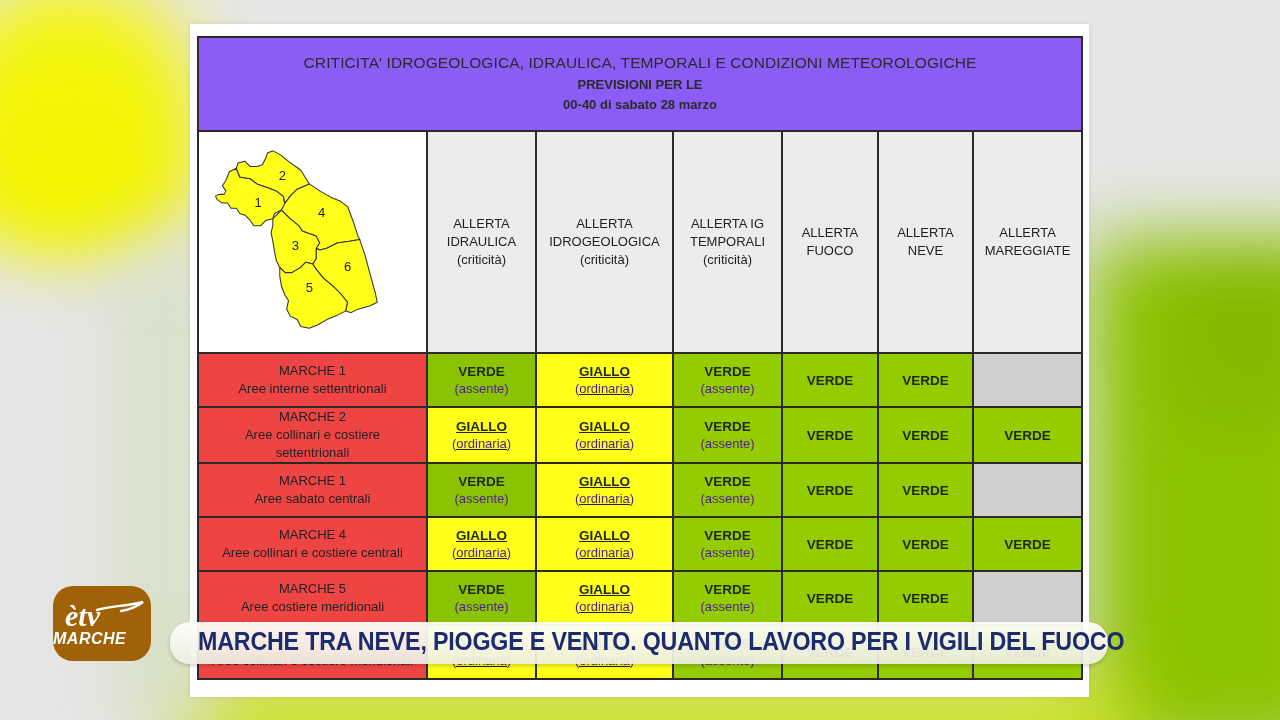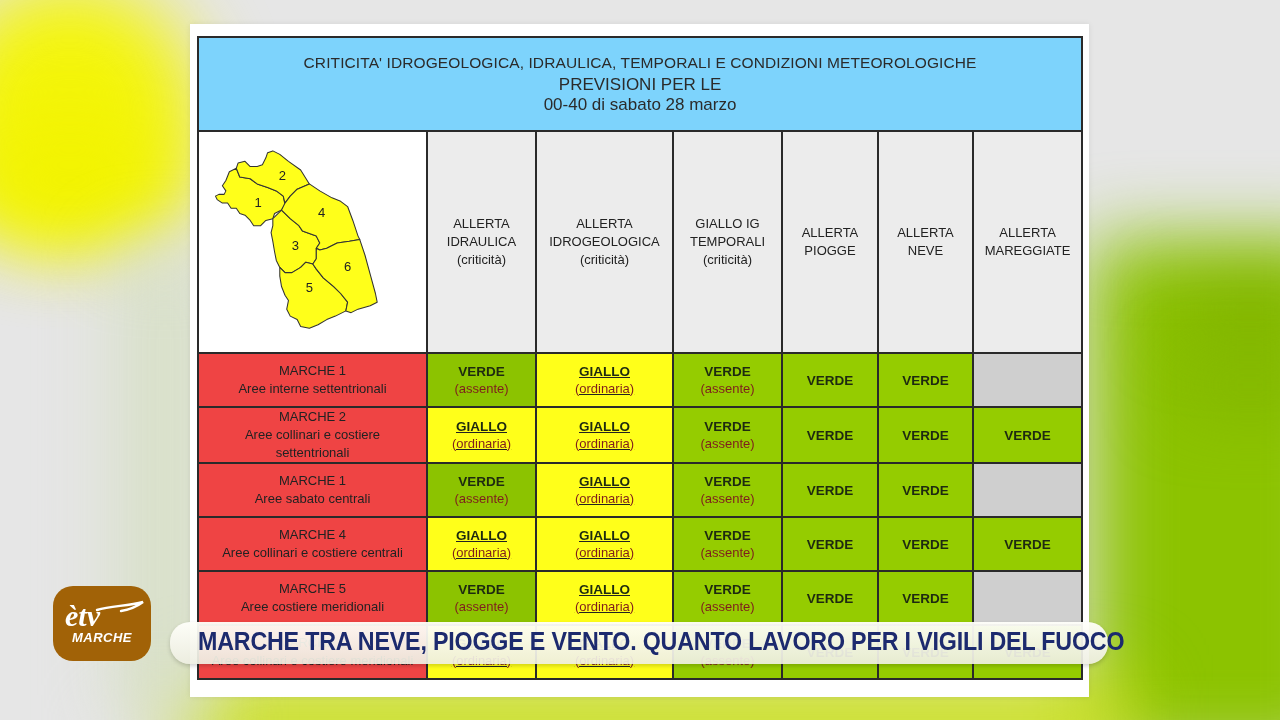--- a/index.html
+++ b/index.html
@@ -2,35 +2,35 @@
 <html><head>
 <meta charset="utf-8">
 <style>
   html,body{margin:0;padding:0;}
   body{width:1280px;height:720px;overflow:hidden;position:relative;font-family:"Liberation Sans",sans-serif;background:#e6e6e6;}
   .bg{position:absolute;inset:0;overflow:hidden;}
   .bg .blob{position:absolute;filter:blur(38px);}
   .panel{position:absolute;left:190px;top:24px;width:899px;height:673px;background:#fff;box-shadow:0 0 6px rgba(0,0,0,0.08);}
   table.grid{position:absolute;left:7px;top:12px;width:884px;border-collapse:collapse;table-layout:fixed;}
   table.grid td{border:2px solid #2a2a2a;text-align:center;vertical-align:middle;padding:0;color:#222;}
-  .title-cell{background:#7dd3fc;height:92px;}
+  .title-cell{background:#8b5cf6;height:92px;}
   .title-cell .l1{font-size:15.5px;letter-spacing:0.1px;color:#2b2b2b;margin-bottom:3px;}
-  .title-cell .l2,.title-cell .l3{font-size:17px;font-weight:normal;color:#2b2b2b;line-height:20px;}
+  .title-cell .l2,.title-cell .l3{font-size:13px;font-weight:bold;color:#2b2b2b;line-height:20px;}
   .map-cell{background:#fff;height:220px;position:relative;}
   .hdr{background:#ececec;font-size:13px;line-height:18px;color:#2b2b2b;}
   .area{background:#ef4444;font-size:13px;line-height:18px;color:#2b2b2b;height:52px;}
   .v{background:#95cc00;}
   .v-dark{background:#8cc300;}
   .g{background:#ffff1a;text-decoration:underline;}
   .n{background:#cfcfcf;}
   .lvl{font-weight:bold;font-size:13.5px;line-height:17px;color:#1e2a10;}
-  .sub{font-size:13px;line-height:18px;color:#7f1d1d;}
+  .sub{font-size:13px;line-height:18px;color:#4c1d95;}
   .logo{position:absolute;left:53px;top:586px;width:98px;height:75px;background:#a16207;border-radius:20px;}
   .logo .brand{position:absolute;left:8px;top:10px;width:84px;height:36px;}
-  .logo .sub-brand{position:absolute;left:0;right:0;top:44px;text-align:center;color:#fff;font-weight:bold;font-style:italic;font-size:13px;letter-spacing:0.5px;}
+  .logo .sub-brand{position:absolute;left:0;right:0;top:44px;color:#fff;font-weight:bold;font-style:italic;font-size:16px;letter-spacing:0.5px;}
   .ticker{position:absolute;left:170px;top:622px;width:938px;height:42px;border-radius:20px;
           background:linear-gradient(to bottom,rgba(255,255,250,0.95),rgba(238,238,226,0.92));
           box-shadow:0 2px 4px rgba(0,0,0,0.18);}
   .ticker span{position:absolute;left:28px;top:5px;font-weight:bold;font-size:25px;color:#1c2a6e;letter-spacing:-0.2px;white-space:nowrap;transform:scaleX(0.93);transform-origin:left center;}
 </style>
 </head>
 <body>
 
 <div class="bg">
   <div class="blob" style="left:-60px;top:-20px;width:260px;height:260px;background:#f4f50a;border-radius:50%;"></div>
@@ -92,27 +92,27 @@
         <div>ALLERTA</div>
         <div>IDRAULICA</div>
         <div>(criticità)</div>
       </td>
       <td class="hdr">
         <div>ALLERTA</div>
         <div>IDROGEOLOGICA</div>
         <div>(criticità)</div>
       </td>
       <td class="hdr">
-        <div>GIALLO IG</div>
+        <div>ALLERTA IG</div>
         <div>TEMPORALI</div>
         <div>(criticità)</div>
       </td>
       <td class="hdr">
         <div>ALLERTA</div>
-        <div>PIOGGE</div>
+        <div>FUOCO</div>
       </td>
       <td class="hdr">
         <div>ALLERTA</div>
         <div>NEVE</div>
       </td>
       <td class="hdr">
         <div>ALLERTA</div>
         <div>MAREGGIATE</div>
       </td>
     </tr>

